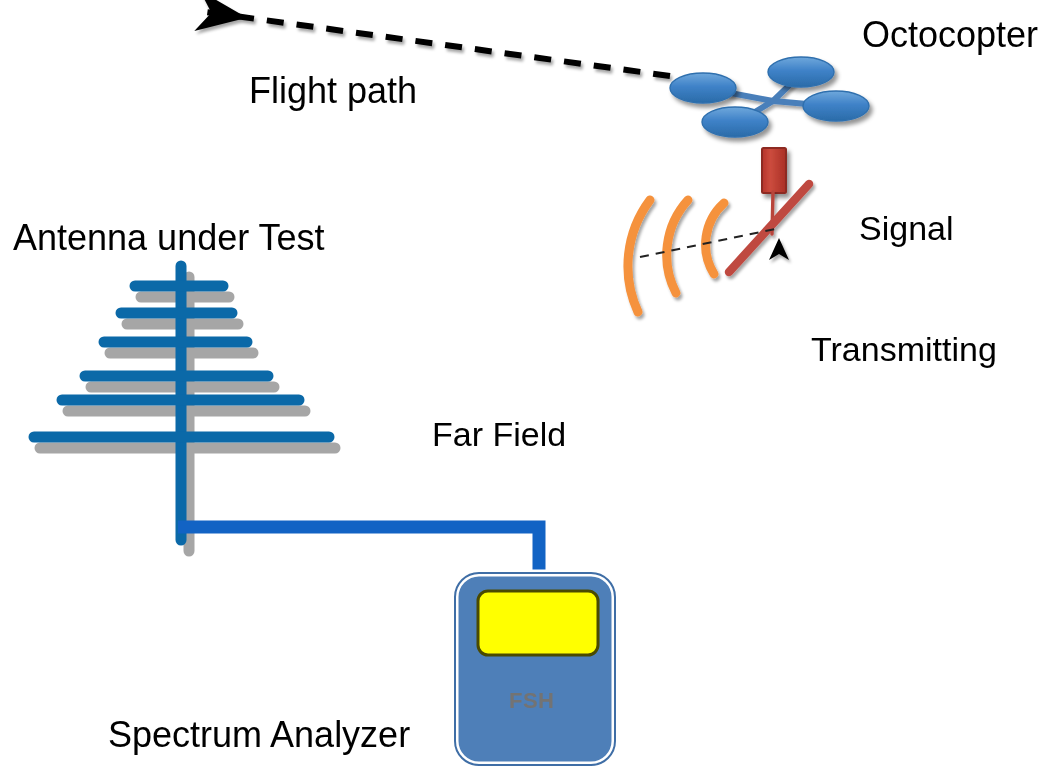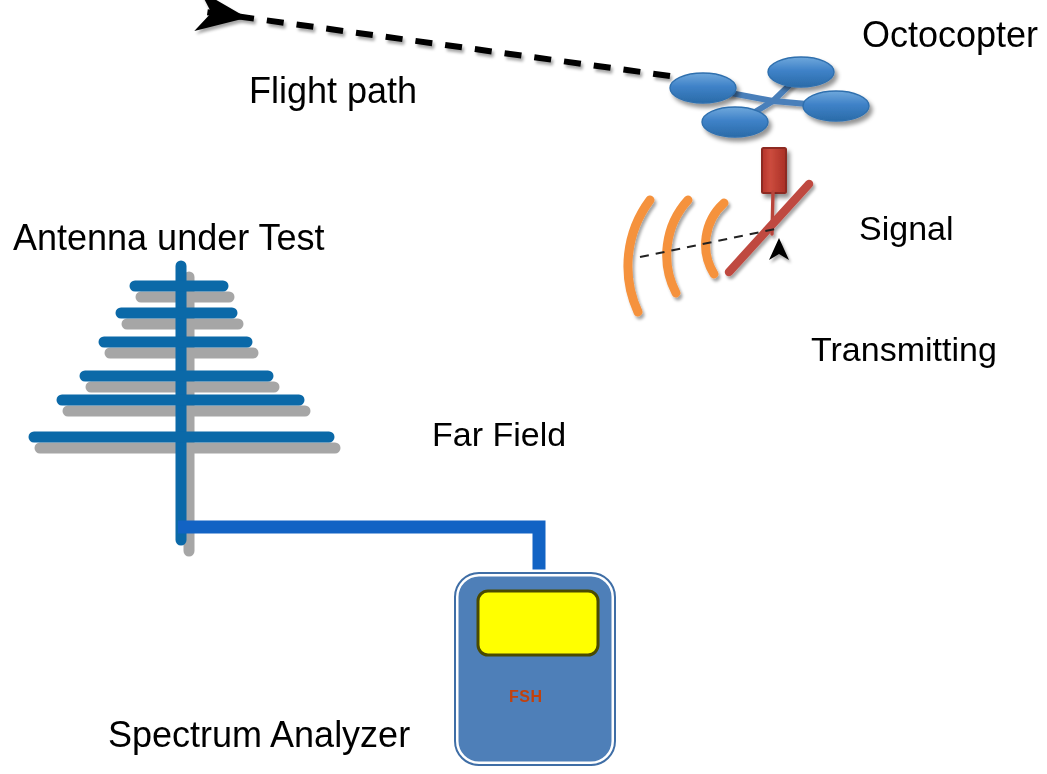--- a/index.html
+++ b/index.html
@@ -37,23 +37,23 @@
   #label-octocopter        { left: 862px; top: 14px;  font-size: 36px; }
   #label-flight-path       { left: 249px; top: 70px;  font-size: 36px; }
   #label-signal-generator  { left: 824px; top: 131px; font-size: 34px; margin-left: 35px; }
   #label-transmitting-ant  { left: 811px; top: 252px; font-size: 34px; }
   #label-antenna-under-test{ left: 13px;   top: 217px; font-size: 36px; }
   #label-far-field         { left: 432px; top: 337px; font-size: 34px; }
   #label-spectrum-analyzer { left: 108px; top: 674px; font-size: 36px; margin-top: 40px; }
   #label-fsh {
     position: absolute;
     left: 509px; top: 688px;
-    font-size: 16px;
+    font-size: 22px;
     font-weight: 700;
-    color: #c2410c;
+    color: #737373;
     letter-spacing: 0.5px;
     font-family: "Liberation Sans", sans-serif;
   }
   .lbl .ln { display: block; }
 </style>
 </head>
 <body>
 
 <div id="diagram-root">
 

